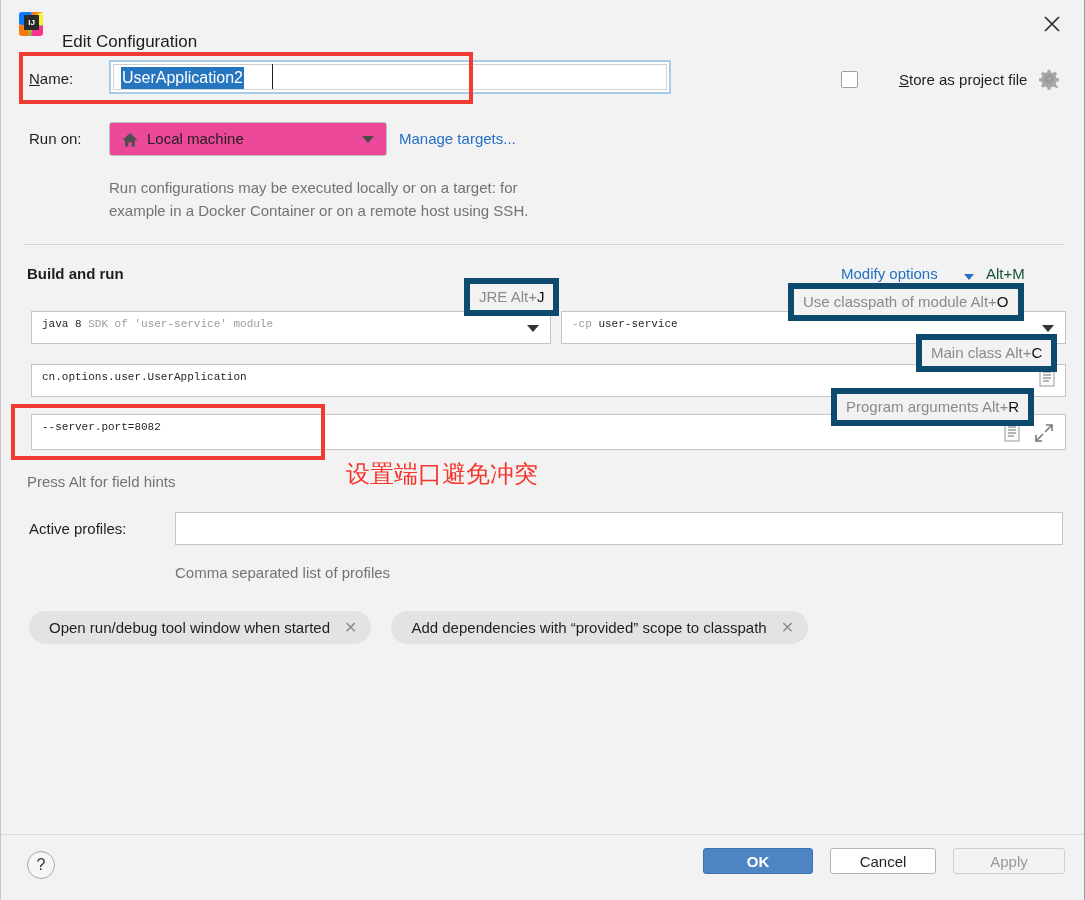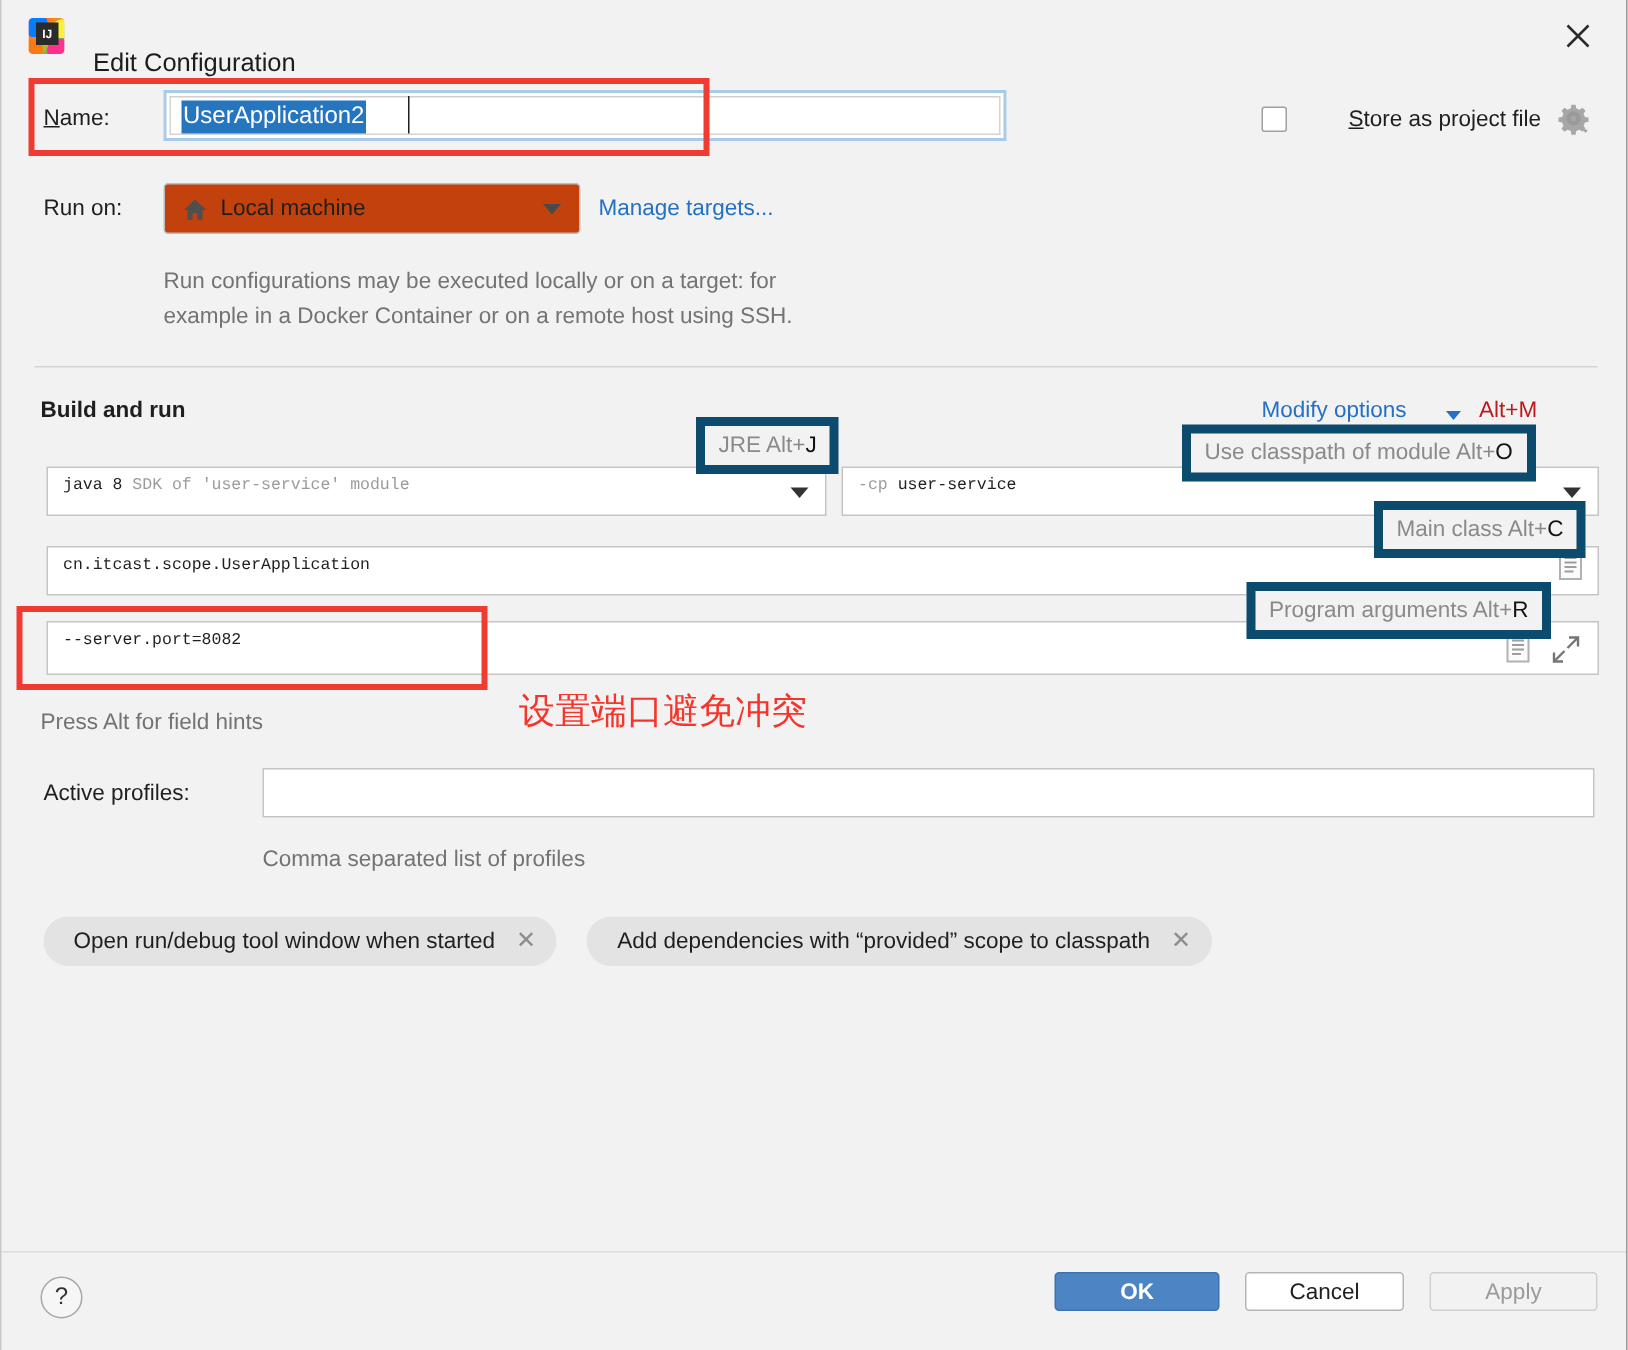--- a/index.html
+++ b/index.html
@@ -141,21 +141,21 @@
     cursor: pointer;
   }
   .store-label { font-size: 15px; margin-left: 32px; }
   .store-label u { text-decoration: underline; }
   .gear-icon { margin-left: 2px; cursor: pointer; display: block; }
 
   
   .runon-label { position: absolute; left: 28px; top: 130px; font-size: 15px; }
   .combo {
     position: absolute;
-    background: #c2410c;
+    background: #ec4899;
     border: 1px solid #bdbdbd;
     border-radius: 3px;
     box-sizing: border-box;
     cursor: pointer;
   }
   .combo.runon { left: 108px; top: 122px; width: 278px; height: 34px; }
   .combo .arrow {
     position: absolute;
     right: 12px; top: 50%;
     margin-top: -3px;
@@ -201,21 +201,21 @@
   .modify-chevron {
     position: absolute;
     left: 963px; top: 274px;
     width: 0; height: 0;
     border-left: 5px solid transparent;
     border-right: 5px solid transparent;
     border-top: 6px solid #2470c4;
   }
   .shortcut-dim {
     position: absolute;
-    color: #b91c1c;
+    color: #14532d;
     font-size: 15px;
   }
   .shortcut-dim.altm { left: 985px; top: 265px; }
 
   .mono {
     font-family: "Liberation Mono", "DejaVu Sans Mono", monospace;
     font-size: 11px;
   }
   .field {
     position: absolute;
@@ -408,21 +408,21 @@
 
   <div class="field cp">
     <div class="txt mono">
       <span class="dim">-cp</span>
       <span>user-service</span>
     </div>
     <div class="arrow-dark"></div>
   </div>
 
   <div class="field mainc">
-    <div class="txt mono">cn.itcast.scope.UserApplication</div>
+    <div class="txt mono">cn.options.user.UserApplication</div>
   </div>
   <svg class="doc-icon" style="left:1035px; top:365px;" width="22" height="24" viewBox="0 0 22 24">
     <rect x="4" y="3" width="14" height="18" fill="#fbfbfb" stroke="#b0b0b0" stroke-width="1.3"></rect>
     <path d="M7 7h8M7 10h8M7 13h8M7 16h6" stroke="#9e9e9e" stroke-width="1.3"></path>
   </svg>
 
   <div class="field args">
     <div class="txt mono">--server.port=8082</div>
   </div>
   <svg class="doc-icon" style="left:1000px; top:420px;" width="22" height="24" viewBox="0 0 22 24">

